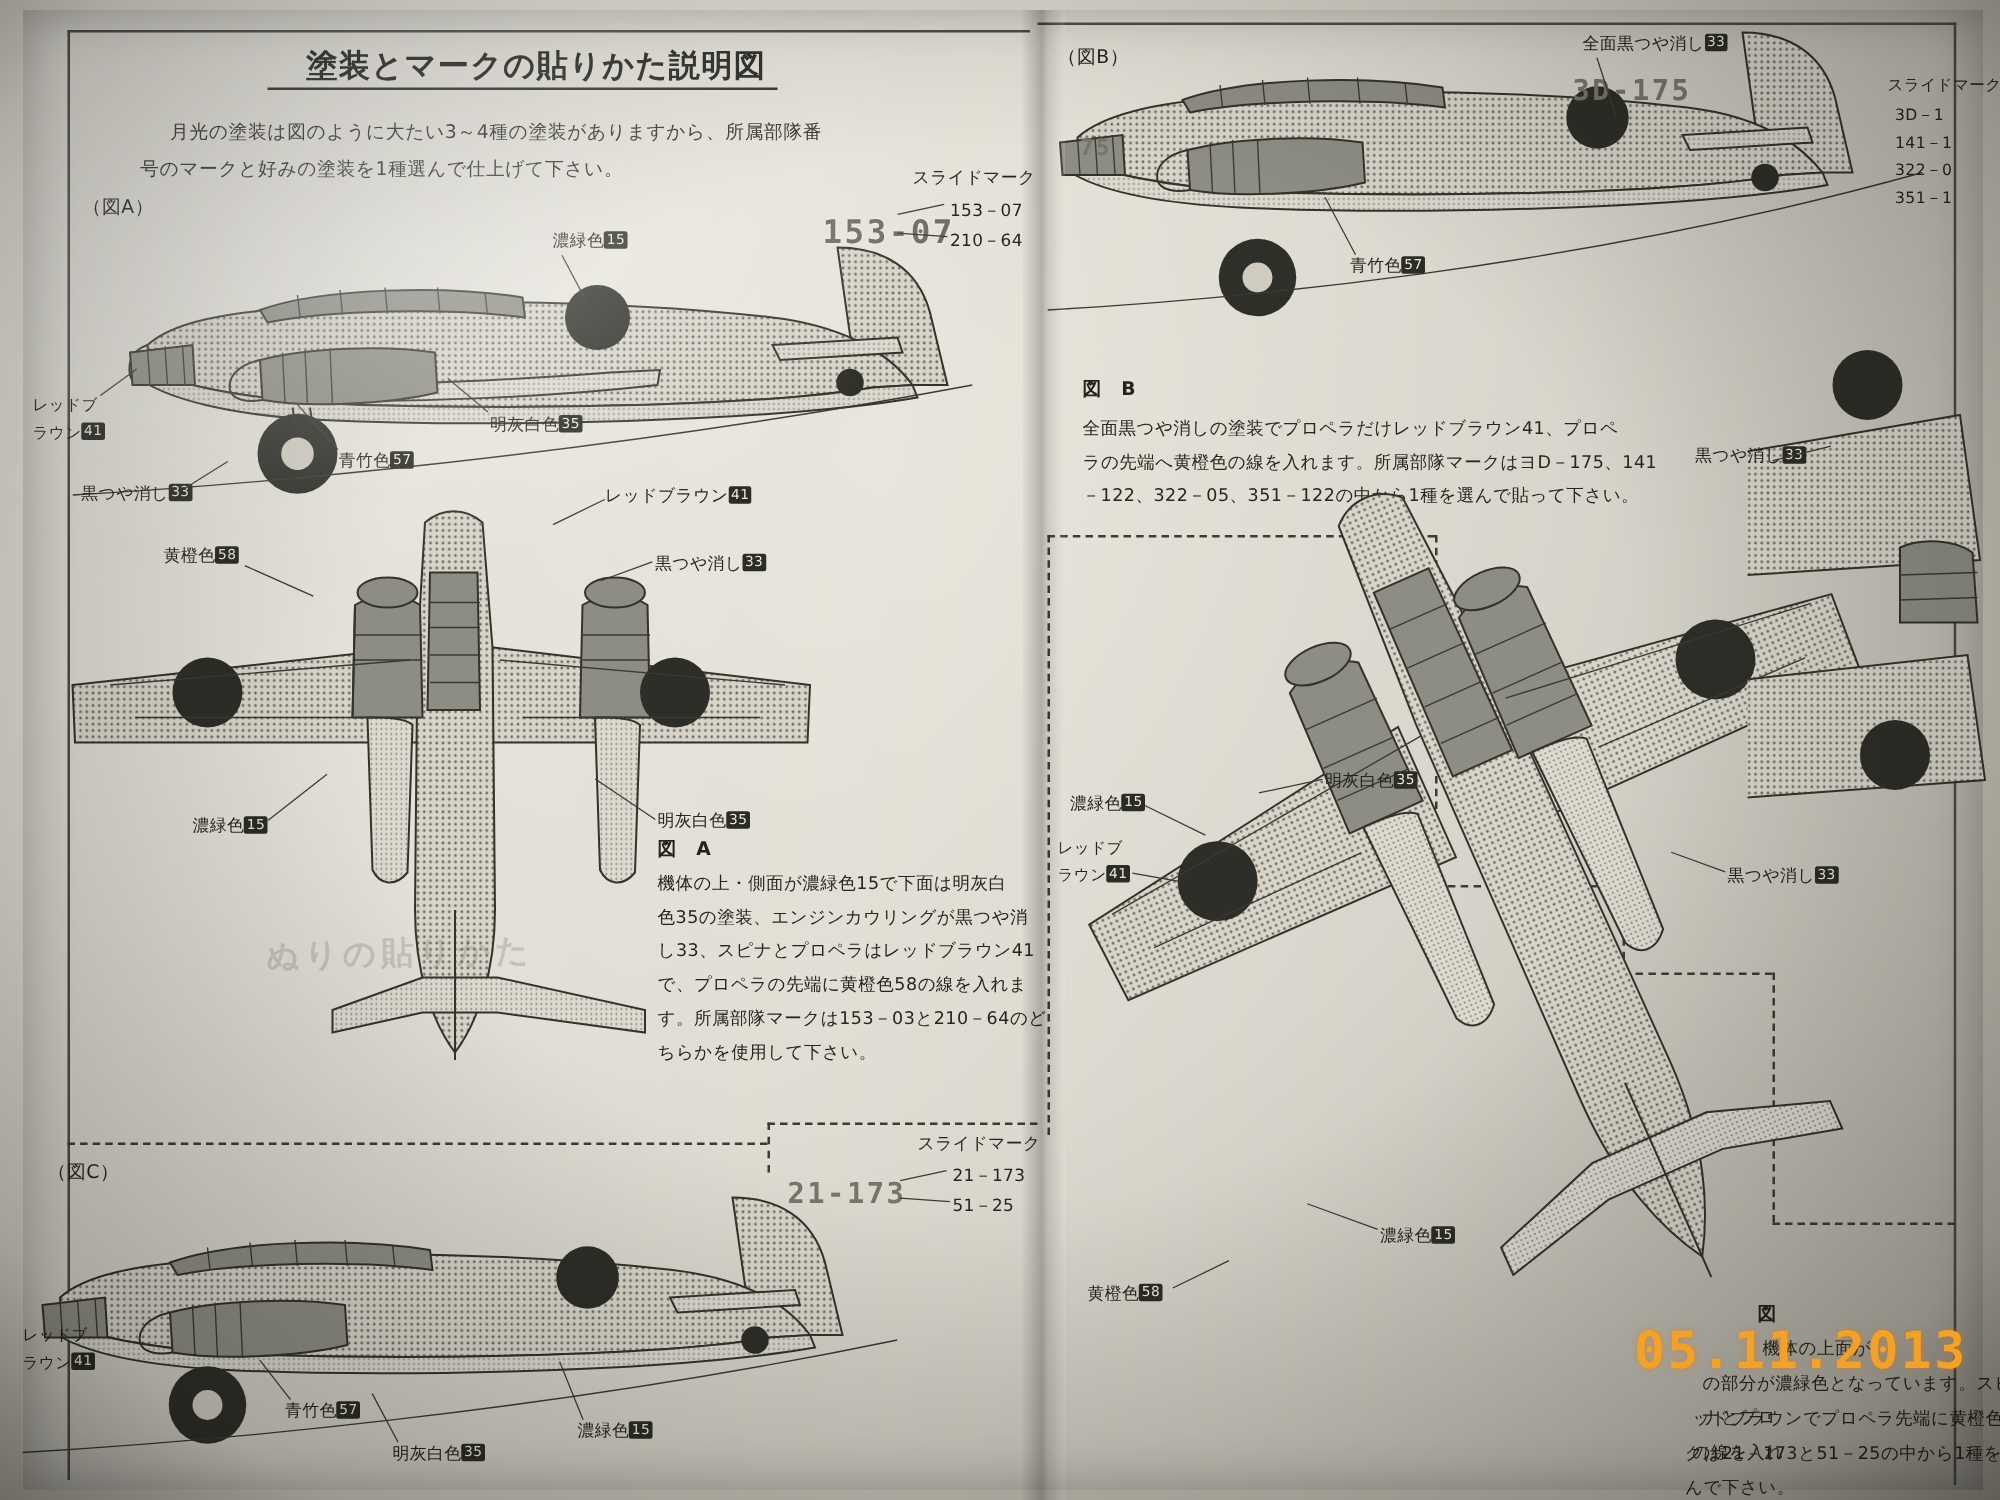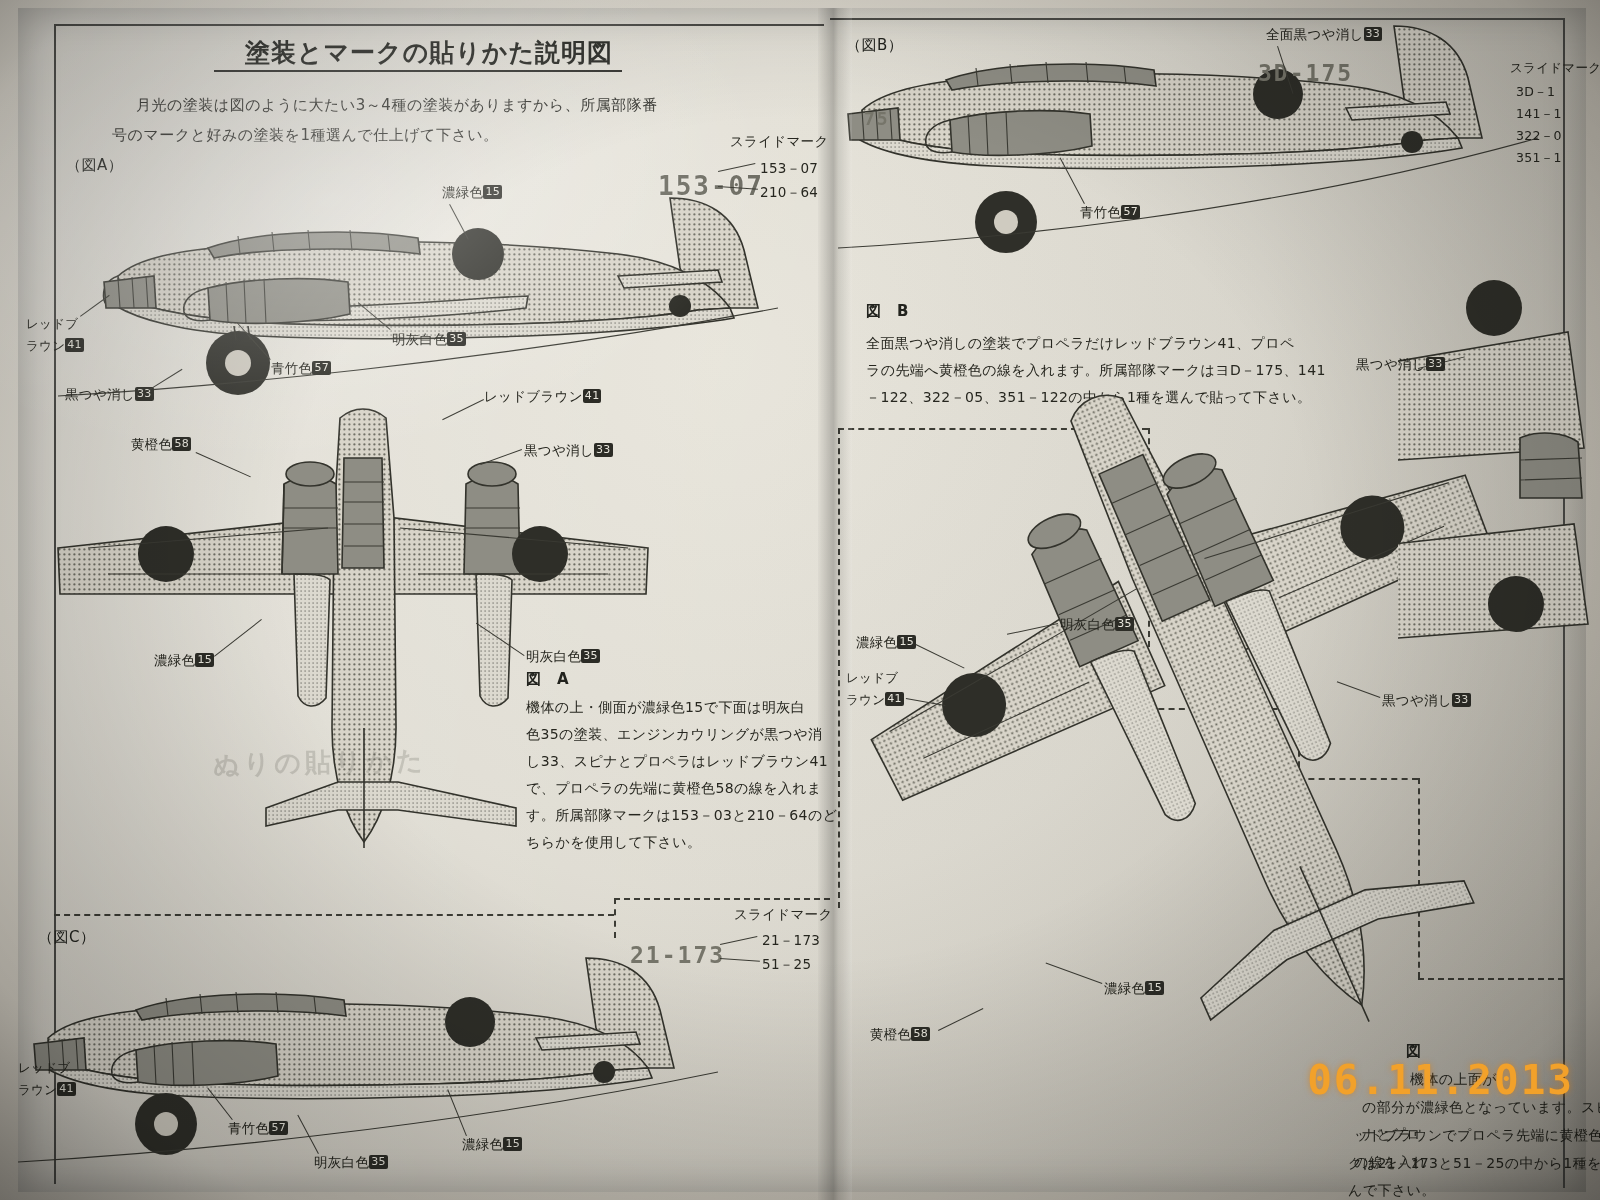--- a/index.html
+++ b/index.html
@@ -435,14 +435,14 @@
     </div>
     <div class="body-text" style="left:1330px;top:1142px;width:280px;overflow:hidden">
       <div>クは21－173と51－25の中から1種を選んで下さい。</div>
     </div>
 
     <div class="gutter"></div>
   </div>
 
   <div class="glare"></div>
   <div class="vignette"></div>
-  <div class="datestamp">06.11.2013</div>
+  <div class="datestamp">05.11.2013</div>
 </div>
 
 </body></html>

